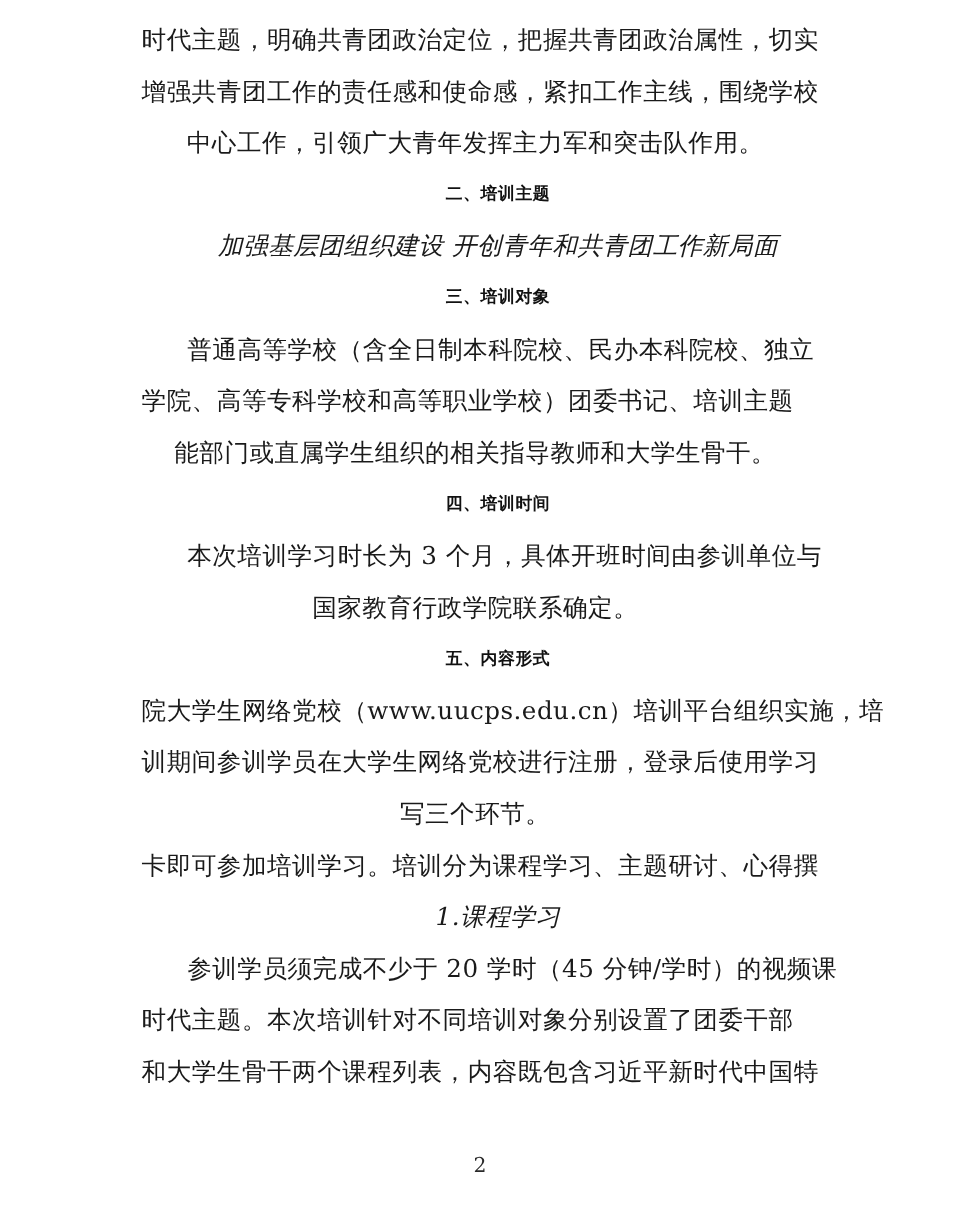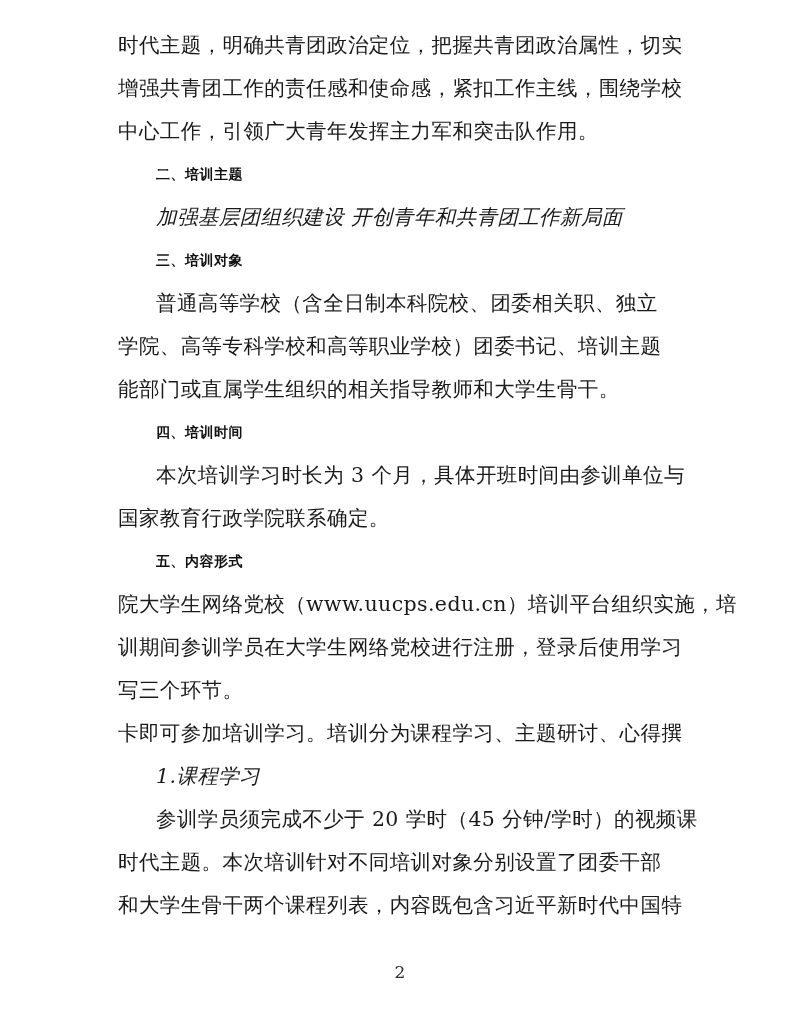--- a/index.html
+++ b/index.html
@@ -11,22 +11,23 @@
     position: relative;
     width: 800px;
     height: 1009px;
     background: #ffffff;
     overflow: hidden;
     box-sizing: border-box;
   }
   .text-column {
     position: absolute;
     left: 118px;
-    top: 24px;
+    top: 12px;
     width: 556px;
+    text-align: center;
   }
   .line {
     height: 43px;
     line-height: 43px;
     white-space: nowrap;
     color: #1a1a1a;
   }
   .body-line {
     font-family: "DejaVu Serif", "Liberation Serif", serif;
     font-size: 20.5px;
@@ -83,21 +84,21 @@
     </div>
 
     <div class="line heading-line">二、培训主题</div>
 
     <div class="line body-line indent">加强基层团组织建设  开创青年和共青团工作新局面</div>
 
     <div class="line heading-line">三、培训对象</div>
 
     <div>
       <div class="line body-line justify indent-sub">
-          <span>普通高等学校（含全日制本科院校、团委相关职、独立</span>
+          <span>普通高等学校（含全日制本科院校、民办本科院校、独立</span>
         </div>
       <div class="line body-line justify">
           <span>学院、高等专科学校和高等职业学校）团委书记、培训主题</span>
         </div>
       <div class="line body-line">能部门或直属学生组织的相关指导教师和大学生骨干。</div>
     </div>
 
     <div class="line heading-line">四、培训时间</div>
 
     <div>

